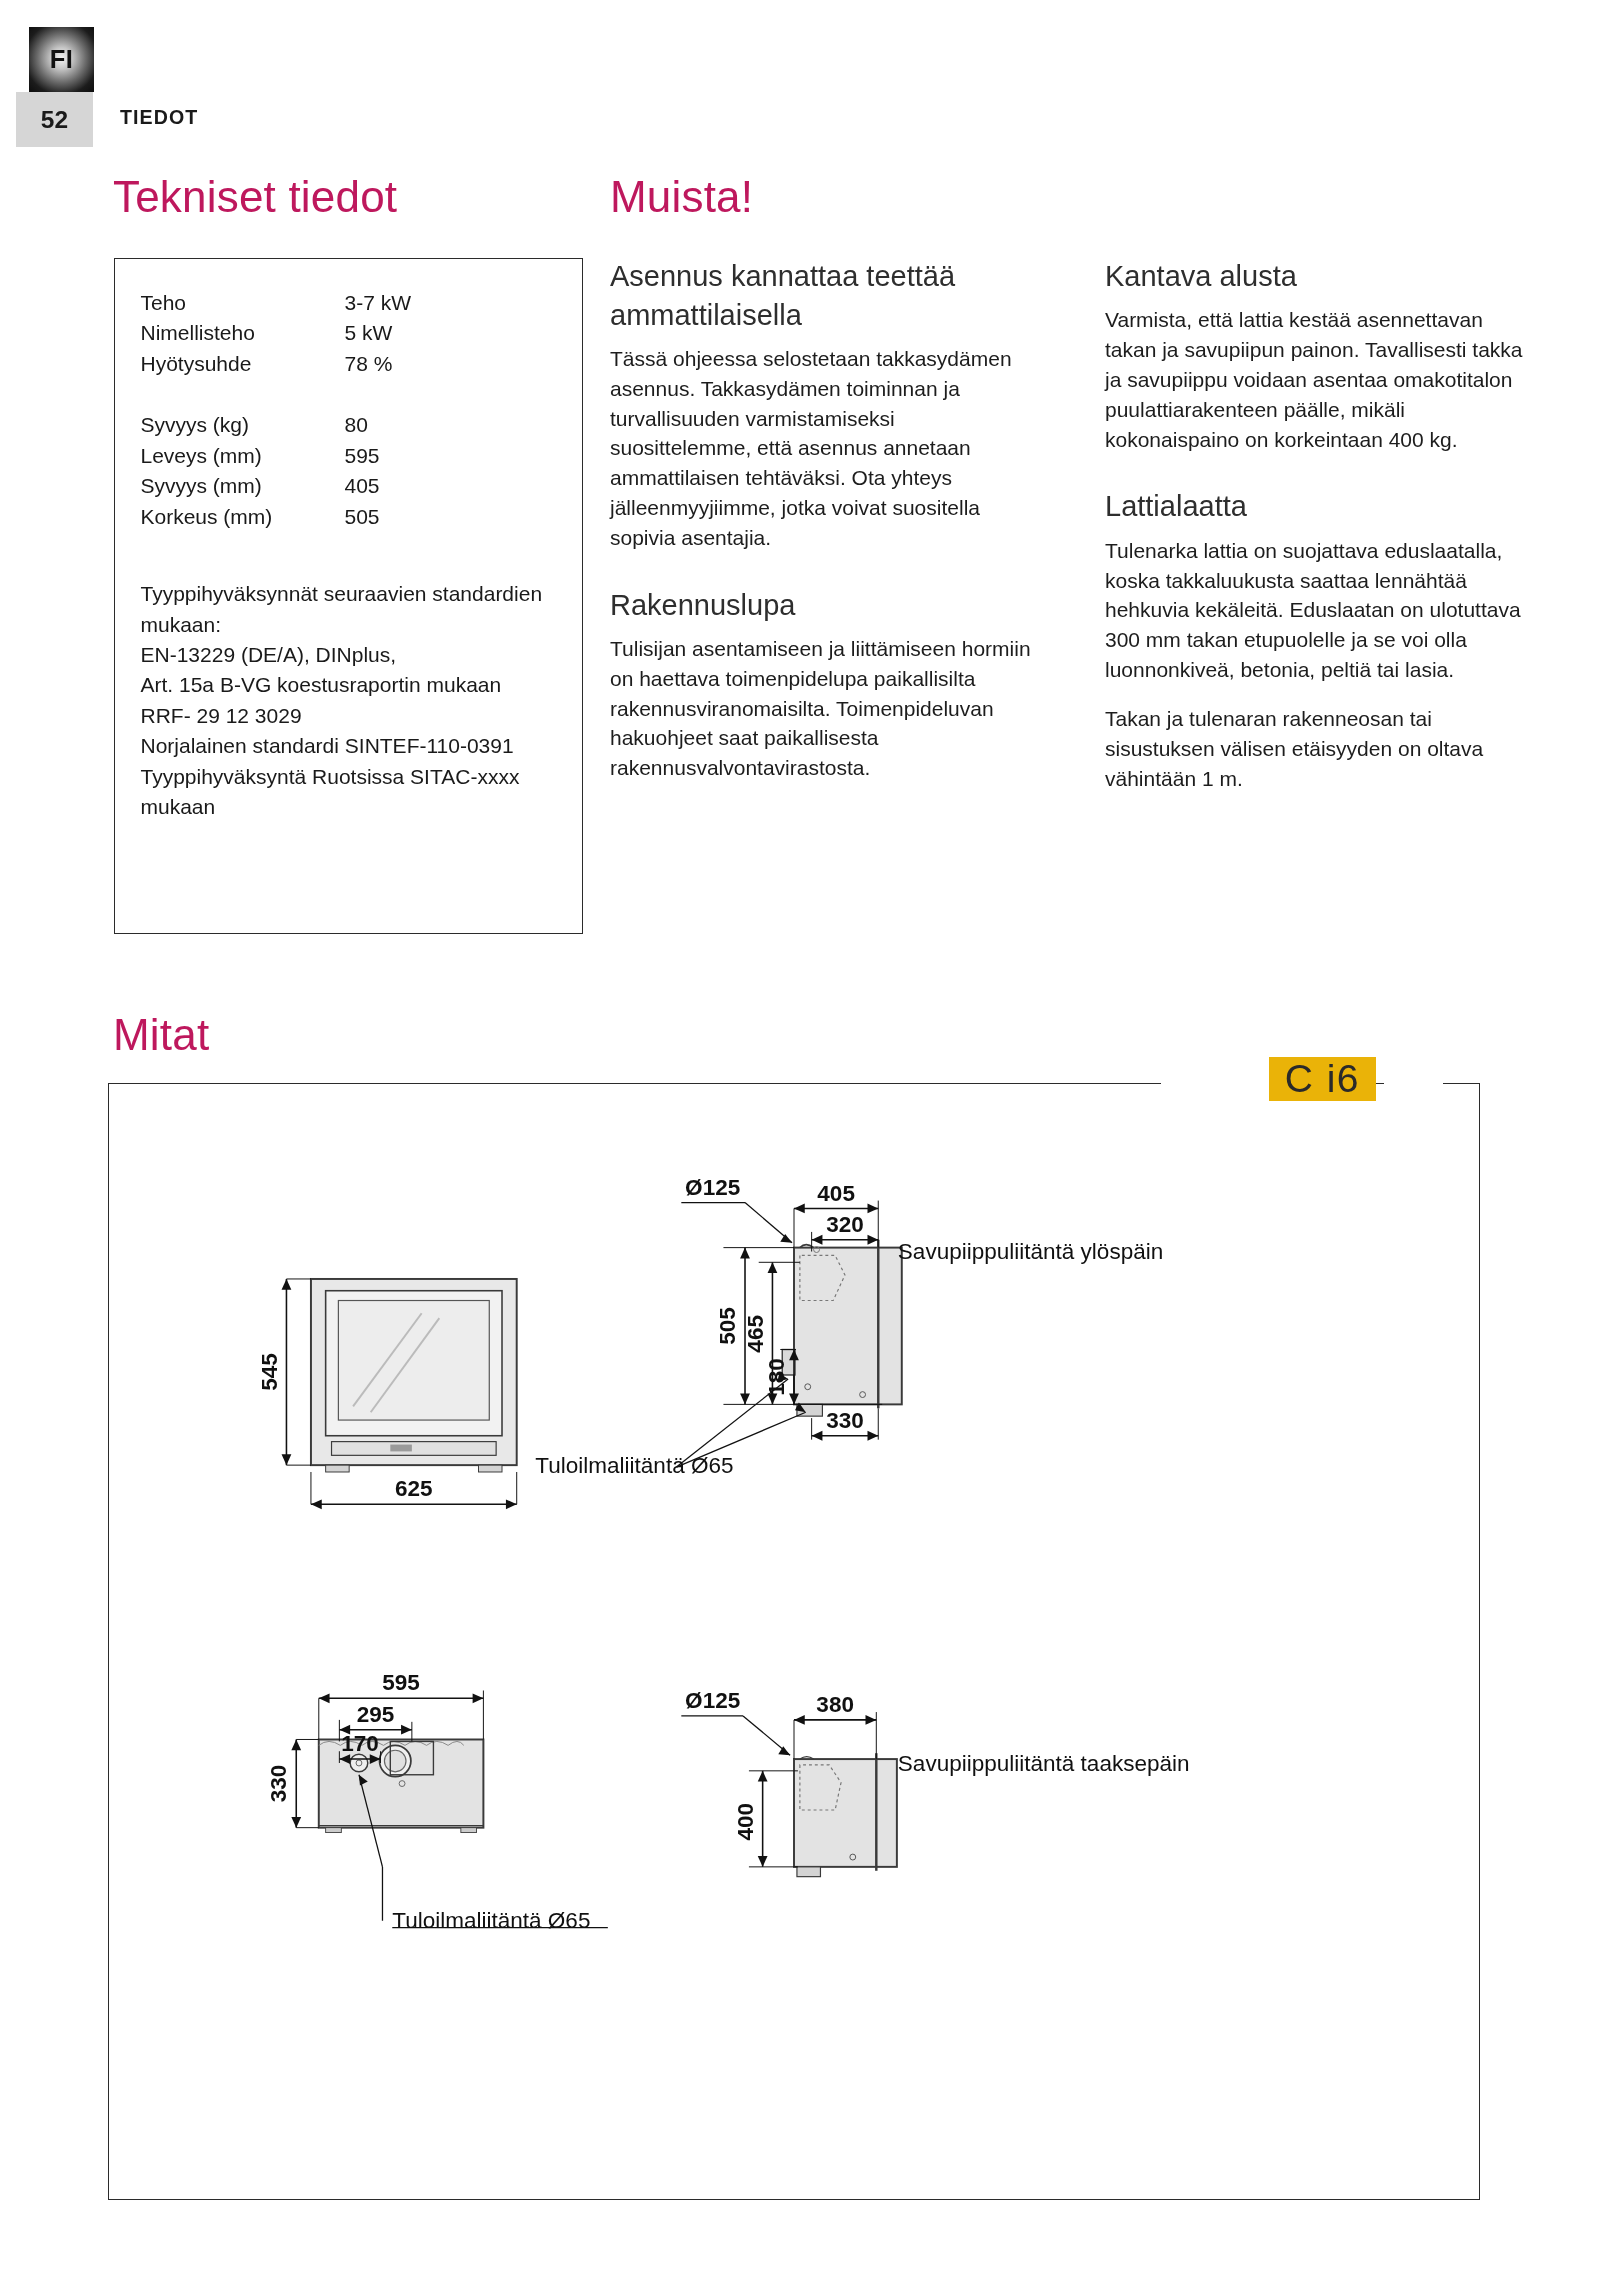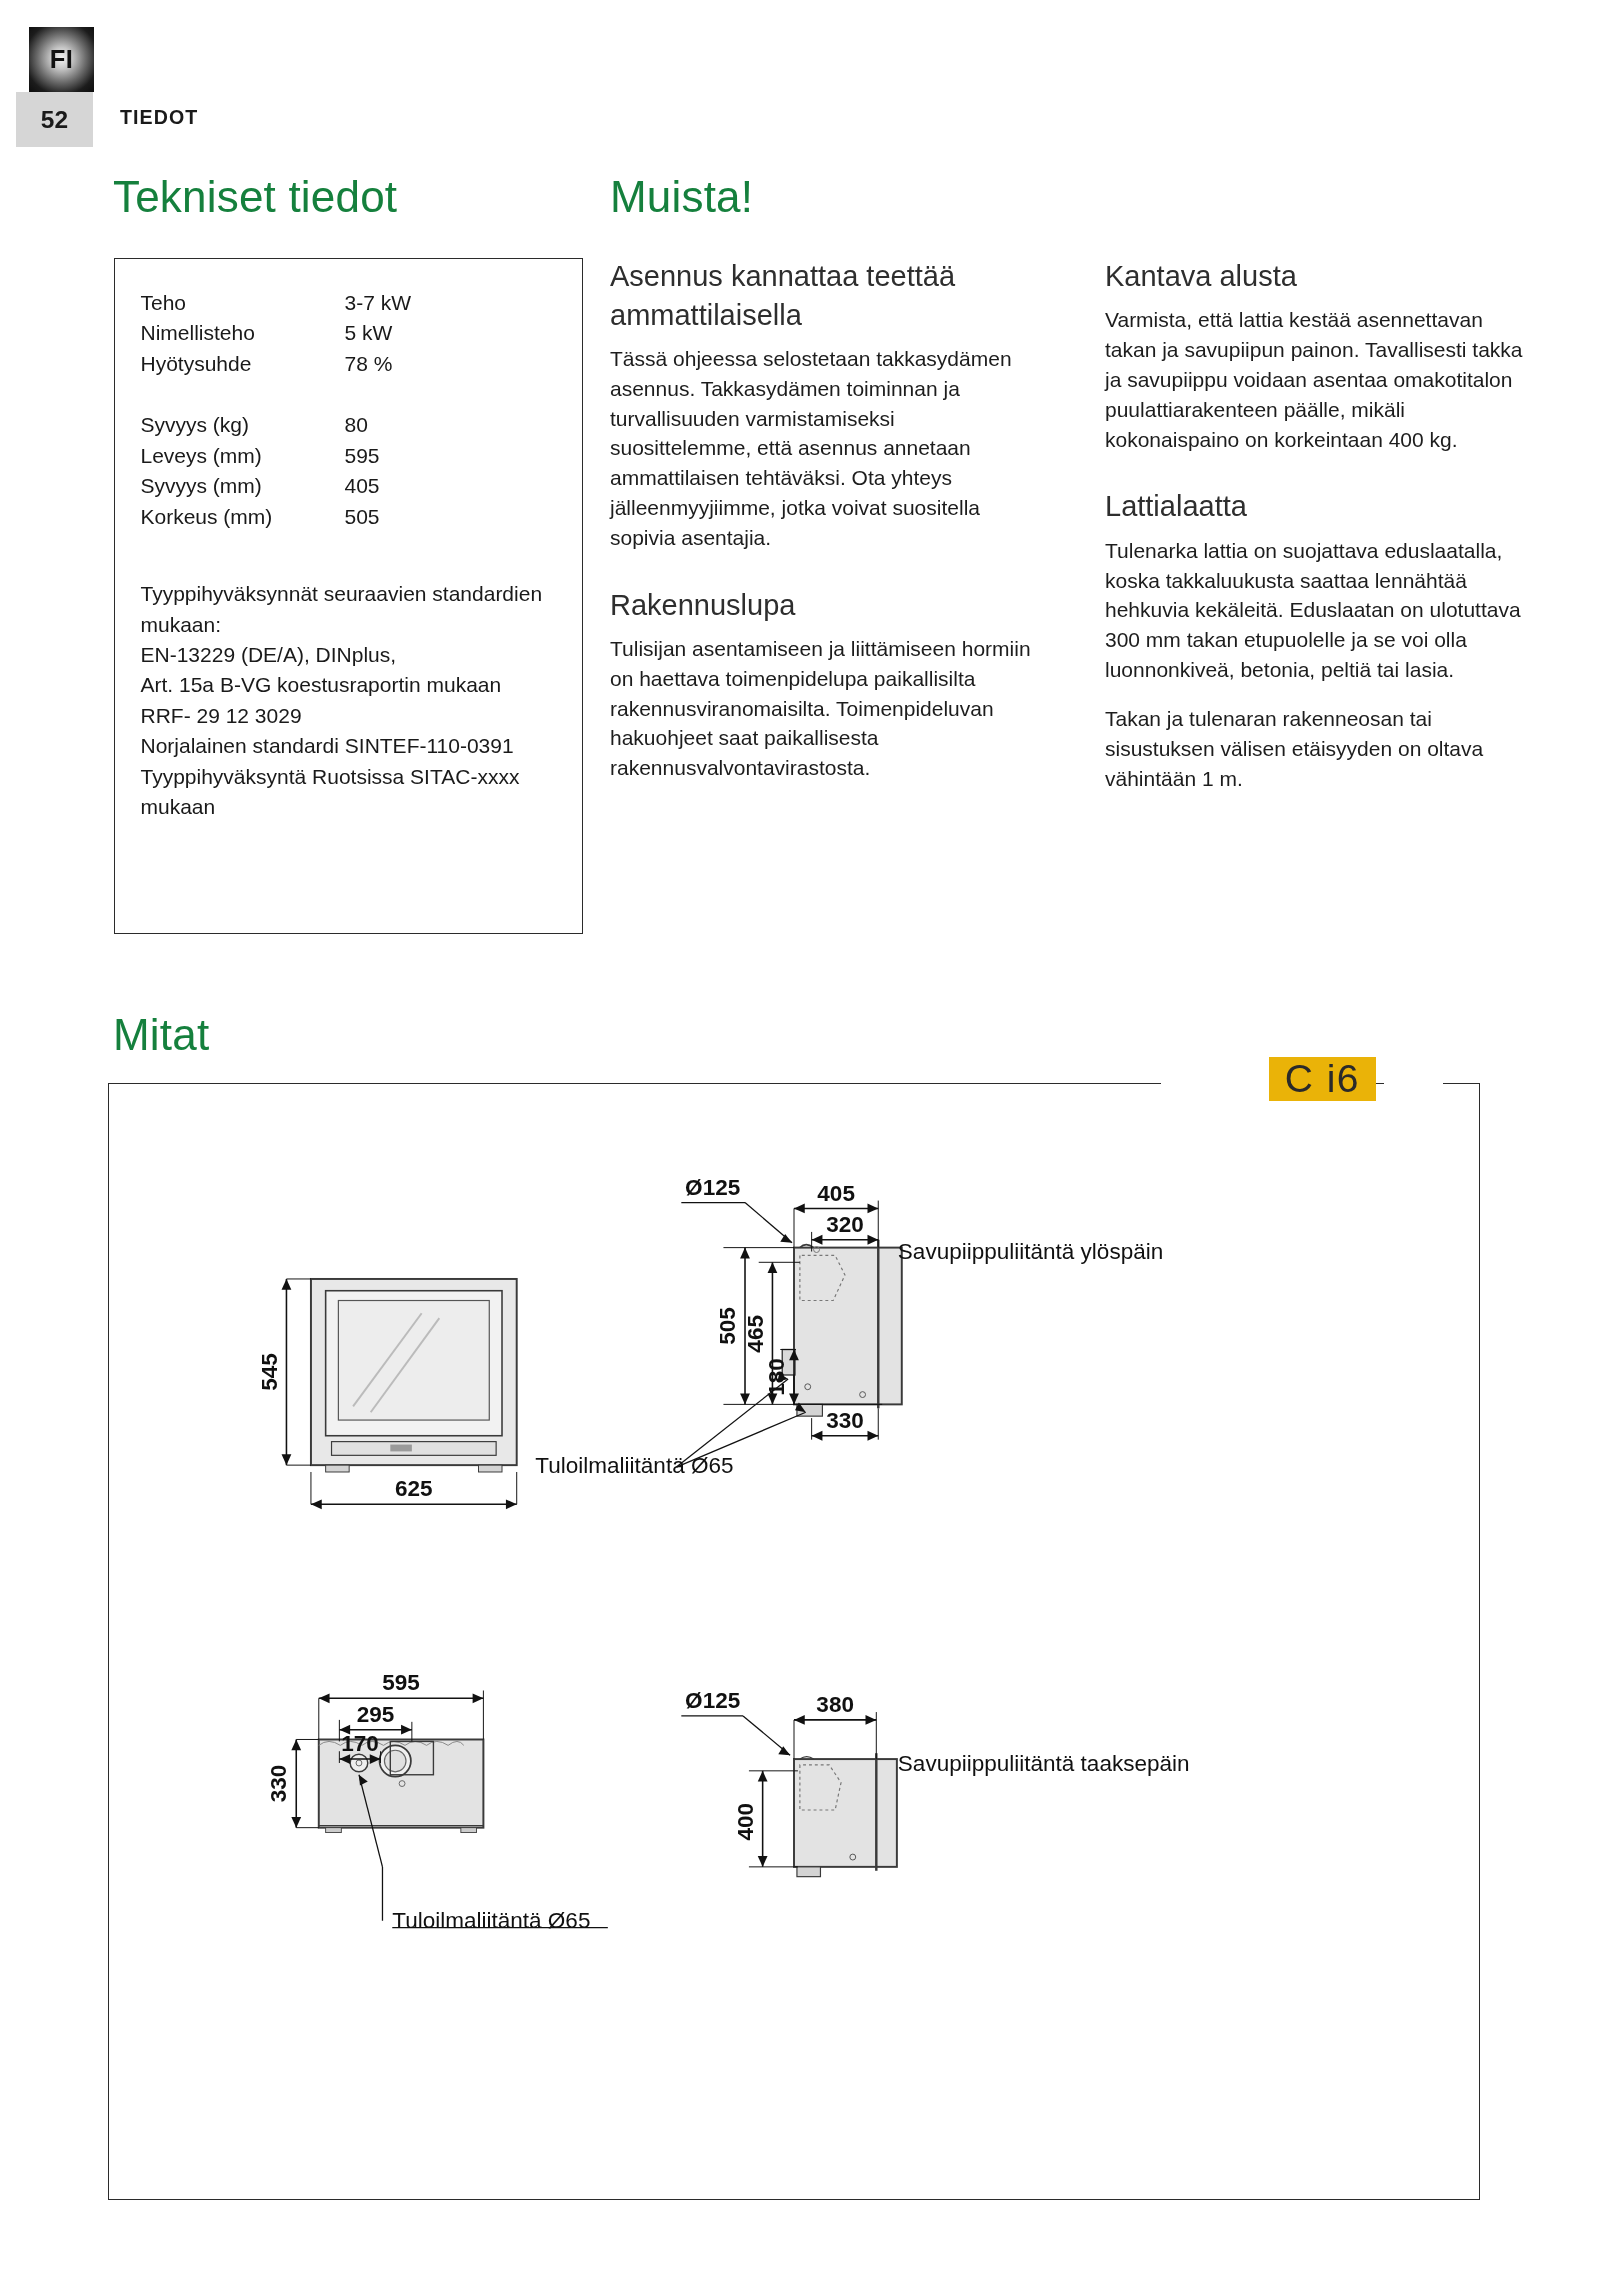--- a/index.html
+++ b/index.html
@@ -30,21 +30,21 @@
   }
   .page-num span { font-size: 24.5px; font-weight: bold; color: #1a1a1a; }
   .section-kicker {
     position: absolute; left: 120px; top: 106px;
     font-size: 19.6px; font-weight: bold; letter-spacing: 1.1px;
   }
 
   
   .h1 {
     font-size: 44px; font-weight: 300; letter-spacing: 0.2px;
-    color: #15803d;
+    color: #be185d;
   }
   .h2 {
     font-size: 29px; font-weight: 300; color: #2e2e2e;
     line-height: 1.33;
   }
   .body-text {
     font-size: 21px; line-height: 1.42; color: #1d1d1d;
   }
 
   #title-tekniset { position: absolute; left: 113px; top: 172px; }

